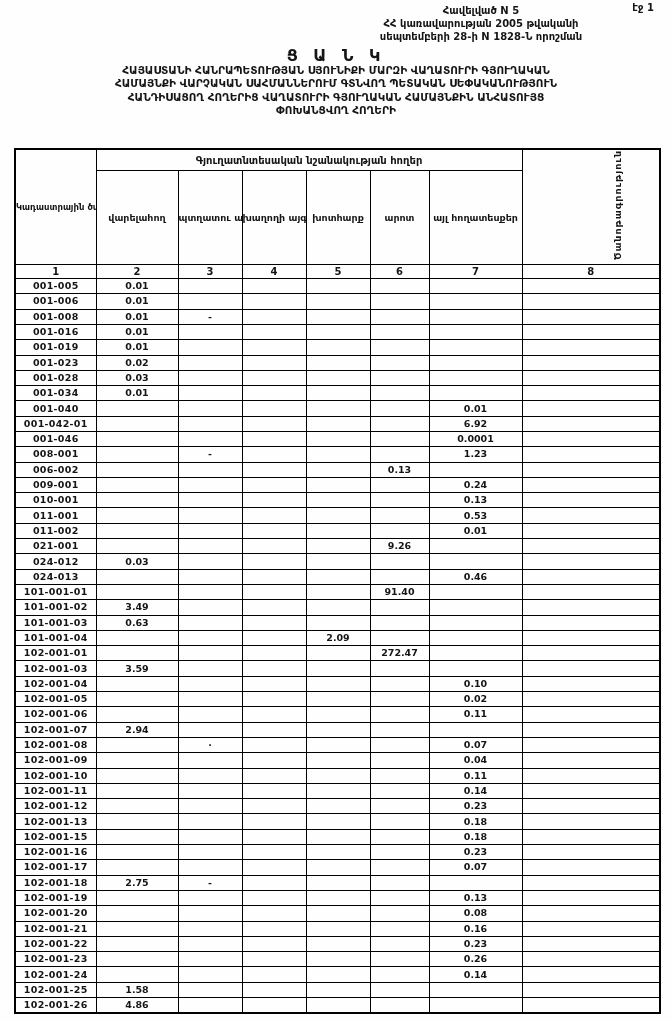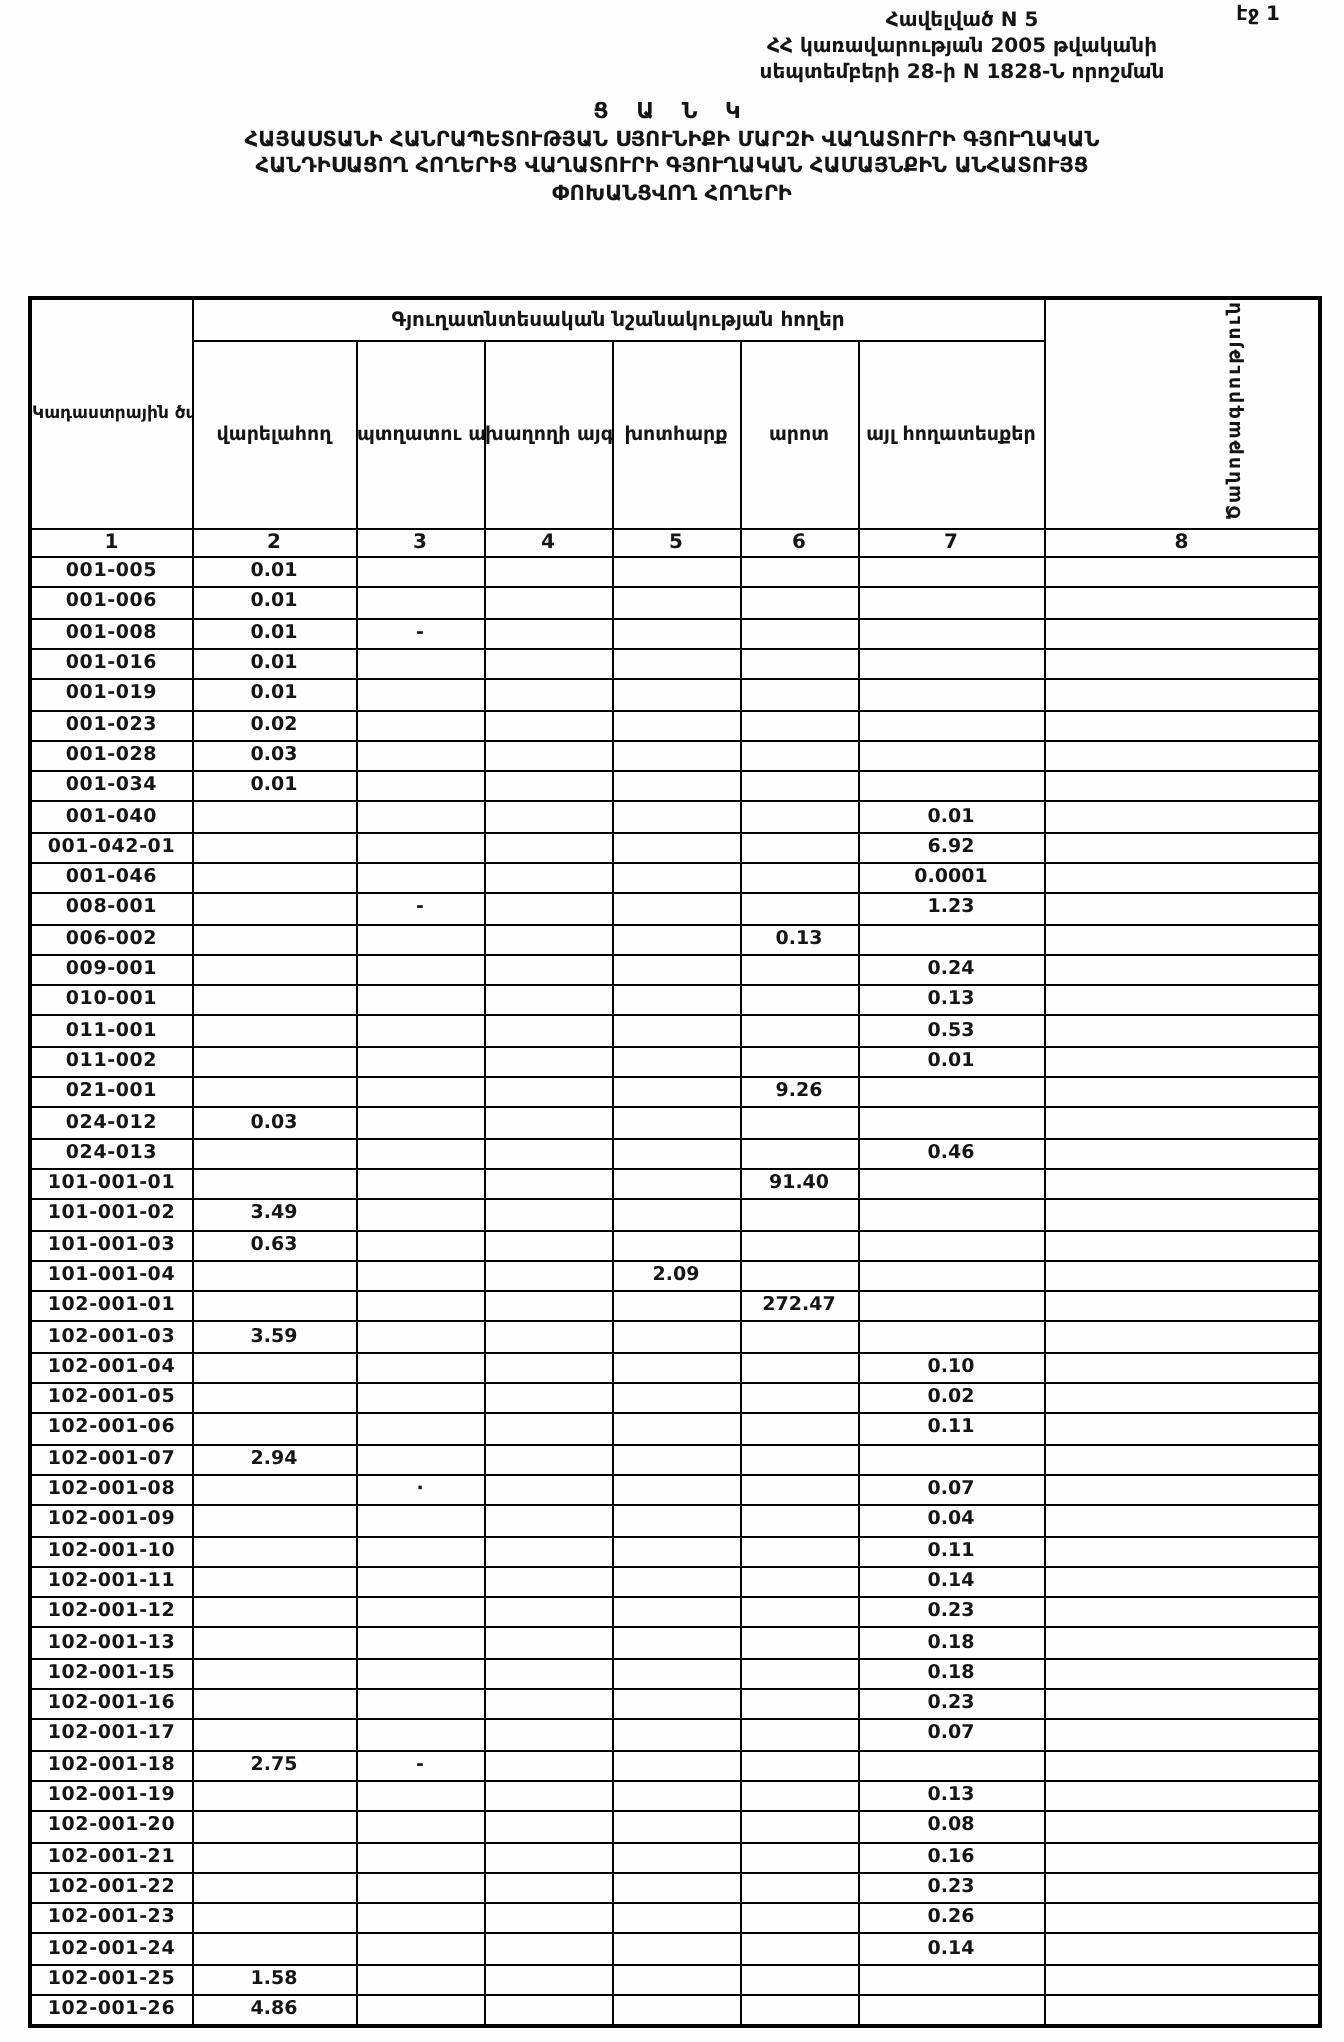--- a/index.html
+++ b/index.html
@@ -25,37 +25,37 @@
     left: 288px;
     width: 386px;
     text-align: center;
     font-size: 10px;
     font-weight: bold;
     line-height: 13px;
   }
   .page-no {
     position: absolute;
     top: 2px;
-    right: 32px;
+    right: 18px;
     font-size: 10px;
     font-weight: bold;
   }
   
   .title-block {
     position: absolute;
     top: 49px;
     left: 0;
     width: 672px;
     text-align: center;
     font-weight: bold;
     font-size: 10.5px;
     line-height: 13.5px;
   }
   .title-word {
-    font-size: 11px;
+    font-size: 16px;
     letter-spacing: 5px;
     margin-bottom: 1px;
   }
   
   table.main {
     position: absolute;
     top: 148px;
     left: 14px;
     width: 645px;
     border-collapse: collapse;
@@ -130,20 +130,21 @@
 
   <div class="top-ref">
     <div>Հավելված N 5</div>
     <div>ՀՀ կառավարության 2005 թվականի</div>
     <div>սեպտեմբերի 28-ի N 1828-Ն որոշման</div>
   </div>
 
   <div class="title-block">
     <div class="title-word">Ց Ա Ն Կ</div>
     <div>ՀԱՅԱՍՏԱՆԻ ՀԱՆՐԱՊԵՏՈՒԹՅԱՆ ՍՅՈՒՆԻՔԻ ՄԱՐԶԻ ՎԱՂԱՏՈՒՐԻ ԳՅՈՒՂԱԿԱՆ</div>
+    <div>ՀԱՄԱՅՆՔԻ ՎԱՐՉԱԿԱՆ ՍԱՀՄԱՆՆԵՐՈՒՄ ԳՏՆՎՈՂ ՊԵՏԱԿԱՆ ՍԵՓԱԿԱՆՈՒԹՅՈՒՆ</div>
     <div>ՀԱՆԴԻՍԱՑՈՂ ՀՈՂԵՐԻՑ ՎԱՂԱՏՈՒՐԻ ԳՅՈՒՂԱԿԱՆ ՀԱՄԱՅՆՔԻՆ ԱՆՀԱՏՈՒՅՑ</div>
     <div>ՓՈԽԱՆՑՎՈՂ ՀՈՂԵՐԻ</div>
   </div>
 
   <table class="main">
     <colgroup>
       <col style="width:81px">
       <col style="width:82px">
       <col style="width:64px">
       <col style="width:64px">

